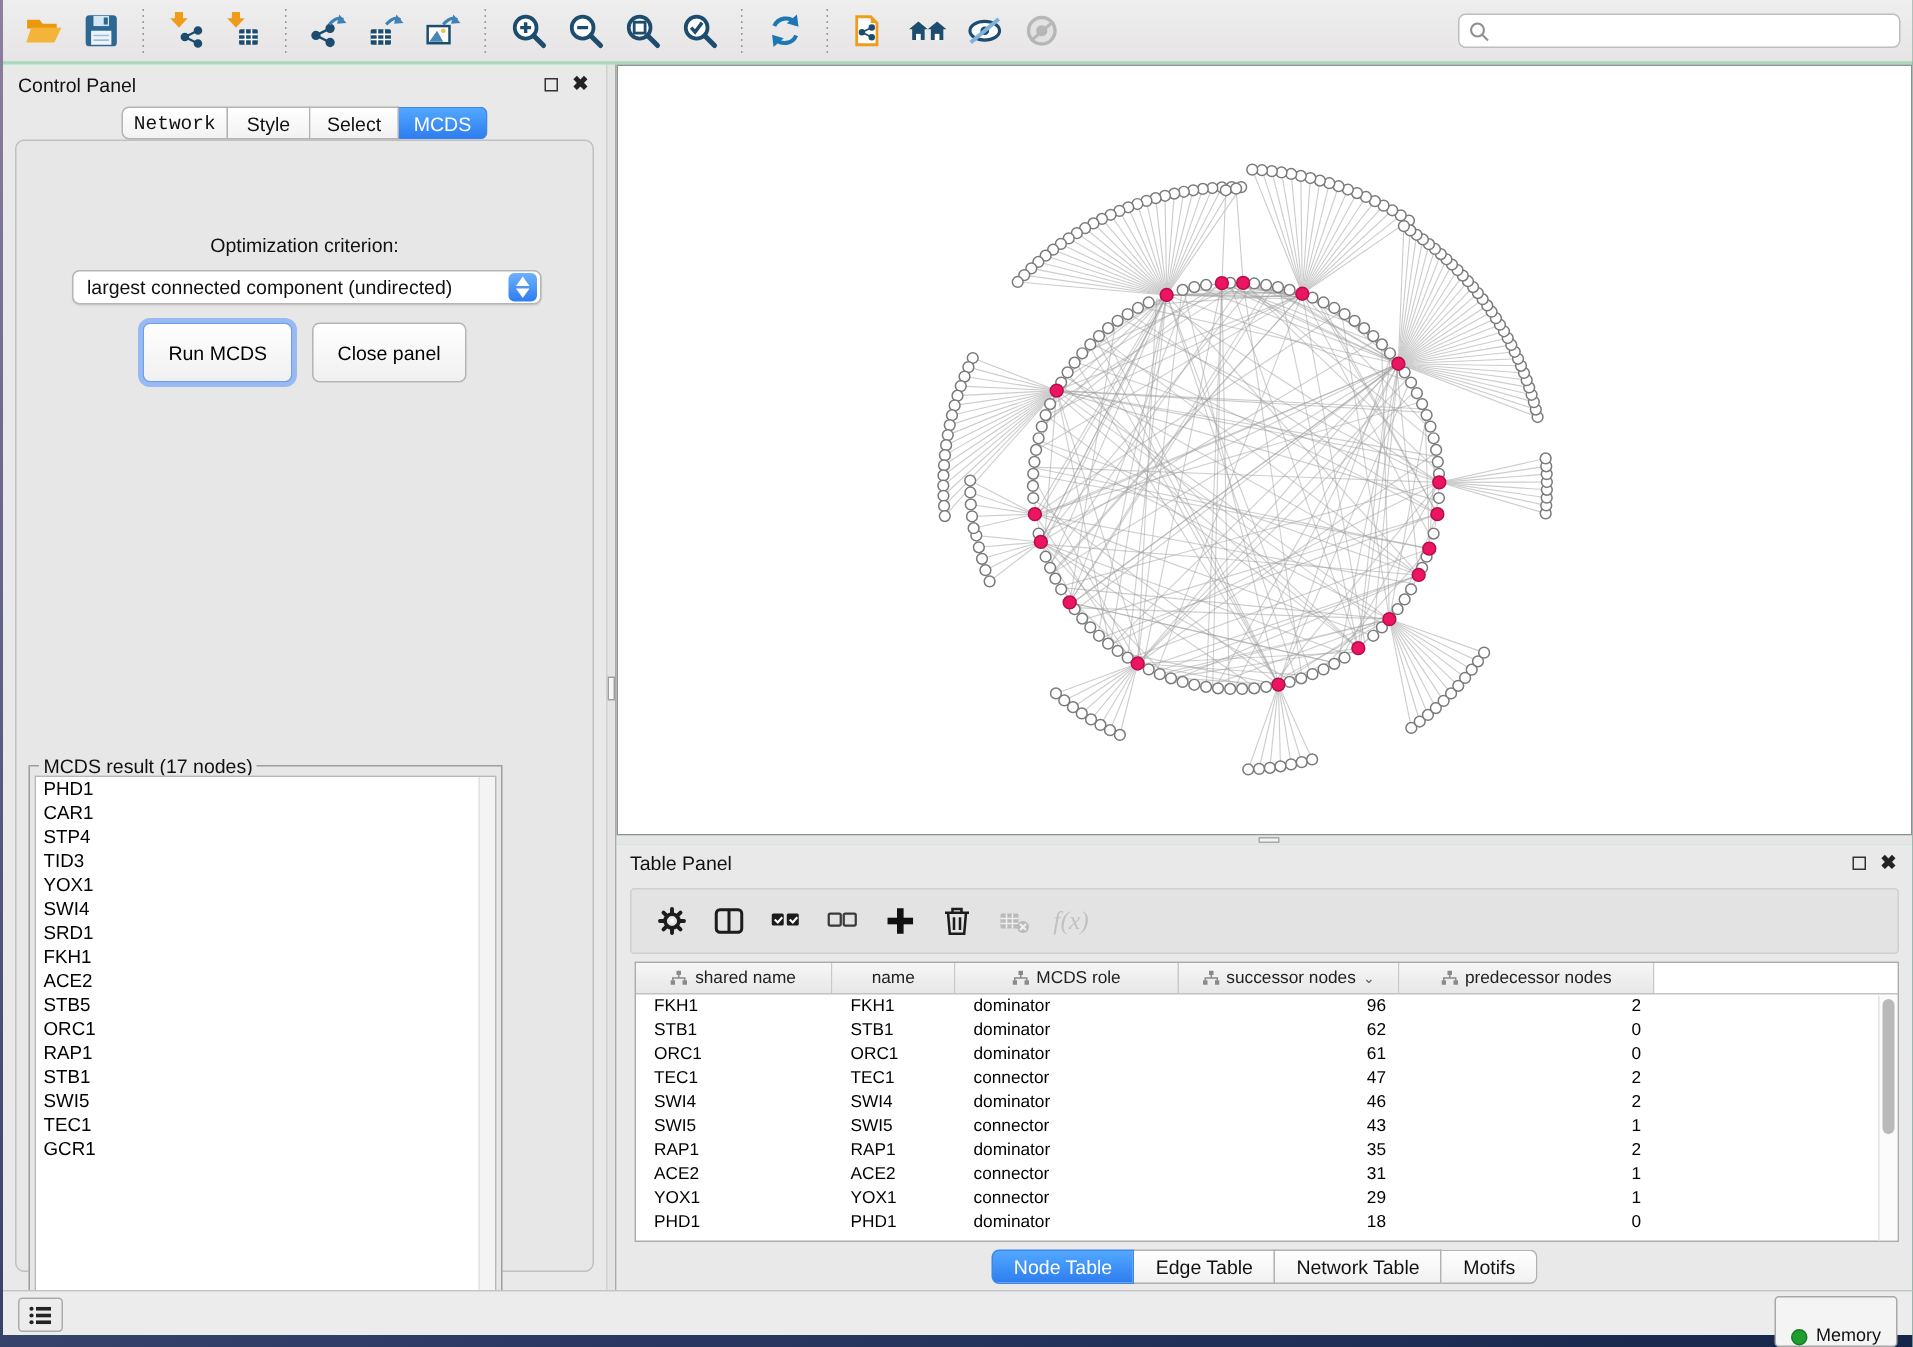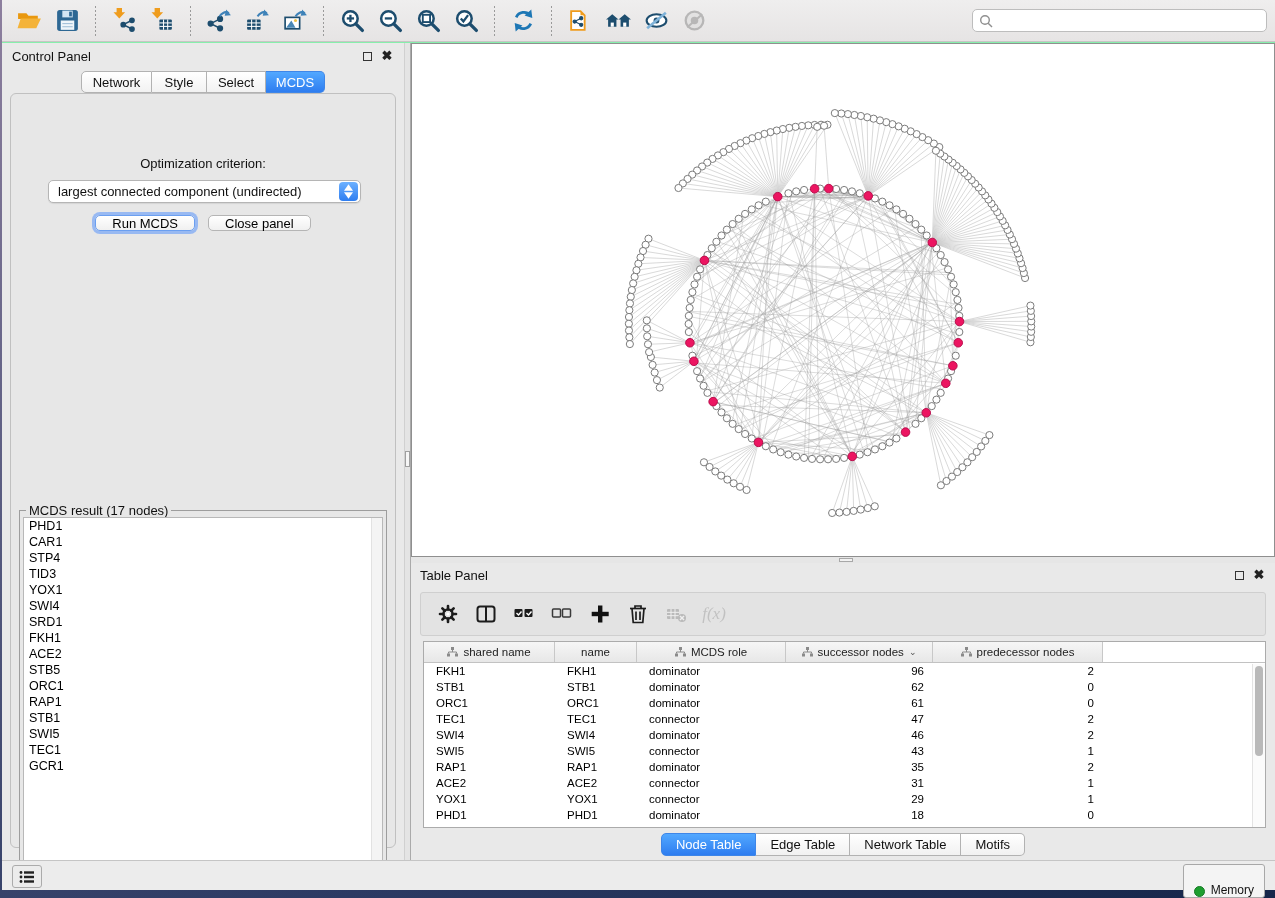--- a/index.html
+++ b/index.html
@@ -39,24 +39,24 @@
   .ctab:last-child { border-radius:0 5px 5px 0; }
   .ctab.active { background:linear-gradient(#52a8ff,#2e7df0); color:#fff; border-color:#3e86e8; }
 
   .cbox { position:absolute; left:8px; right:8px; top:50px; bottom:12px; background:#e7e7e7; border:1px solid #c0c0c0; border-radius:6px; }
   .opt-label { position:absolute; left:0; right:0; top:62px; text-align:center; font-size:13px; }
   .dropdown { position:absolute; left:37px; top:86px; width:313px; height:23px; background:#fff; border:1px solid #b5b5b5; border-radius:5px; display:flex; align-items:center; cursor:pointer; box-shadow:0 1px 1px rgba(0,0,0,.08); }
   .dropdown .dd-text { flex:1; padding-left:9px; font-size:13px; white-space:nowrap; overflow:hidden; }
   .dd-stepper { width:19px; height:19px; margin-right:2px; border-radius:4px; background:linear-gradient(#6db1ff,#2e7df0); display:flex; flex-direction:column; align-items:center; justify-content:center; gap:1px; }
   .dd-stepper svg{ width:9px; height:7px; display:block; }
   .btn-row { position:absolute; left:0; right:0; top:121px; display:flex; justify-content:center; gap:13px; }
-  .aqua-btn { height:16px; padding:0 16px; background:linear-gradient(#ffffff,#f0f0f0); border:1px solid #b5b5b5; border-radius:5px; font-size:13px; font-family:"Liberation Sans",sans-serif; cursor:pointer; }
+  .aqua-btn { height:40px; padding:0 16px; background:linear-gradient(#ffffff,#f0f0f0); border:1px solid #b5b5b5; border-radius:5px; font-size:13px; font-family:"Liberation Sans",sans-serif; cursor:pointer; }
   .aqua-btn.focused { box-shadow:0 0 0 3px rgba(100,155,250,.6); border-color:#6b9ff0; }
 
-  .mcds-fieldset { position:absolute; left:8px; top:416px; width:368px; height:372px; border:1px solid #9d9d9d; background:#e7e7e7; }
+  .mcds-fieldset { position:absolute; left:8px; top:416px; width:316px; height:372px; border:1px solid #9d9d9d; background:#e7e7e7; }
   .mcds-legend { position:absolute; top:-8px; left:6px; background:#e7e7e7; padding:0 3px; font-size:13px; }
   .mcds-list { position:absolute; left:3px; right:3px; top:6px; bottom:3px; background:#fff; border:1px solid #b8b8b8; overflow:hidden; }
   .mcds-scroll { position:absolute; right:0; top:0; bottom:0; width:11px; background:#f4f4f4; border-left:1px solid #e2e2e2; }
   .mcds-item { font-size:12.5px; line-height:16px; padding-left:5px; color:#000; }
 
   
   .vsplit { position:absolute; left:402px; top:0; width:7px; height:100%; background:#e4e4e4; border-left:1px solid #d0d0d0; border-right:1px solid #aaa; cursor:col-resize; }
   .vsplit .grip { position:absolute; top:408px; left:0px; width:5px; height:16px; background:#f6f6f6; border:1px solid #9f9f9f; }
 
   
@@ -282,21 +282,21 @@
         <span class="panel-title">Control Panel</span>
         <span class="spacer"></span>
         <span class="mini-btn">
             <span class="float-glyph"></span>
           </span>
         <span class="mini-btn">
             <span class="close-glyph">✖</span>
           </span>
       </div>
       <div class="ctab-row">
-          <div class="ctab" style="width: 71px;">Network</div>
+          <div class="ctab" style="width: 71px; font-family: Liberation Mono, monospace;">Network</div>
           <div class="ctab" style="width: 55px;">Style</div>
           <div class="ctab" style="width: 59px; text-align: center;">Select</div>
           <div class="ctab active" style="width: 59px;">MCDS</div>
         </div>
       <div class="cbox">
         <div class="opt-label">Optimization criterion:</div>
         <div class="dropdown">
           <span class="dd-text">largest connected component (undirected)</span>
           <span class="dd-stepper">
             <svg viewBox="0 0 10 7">

